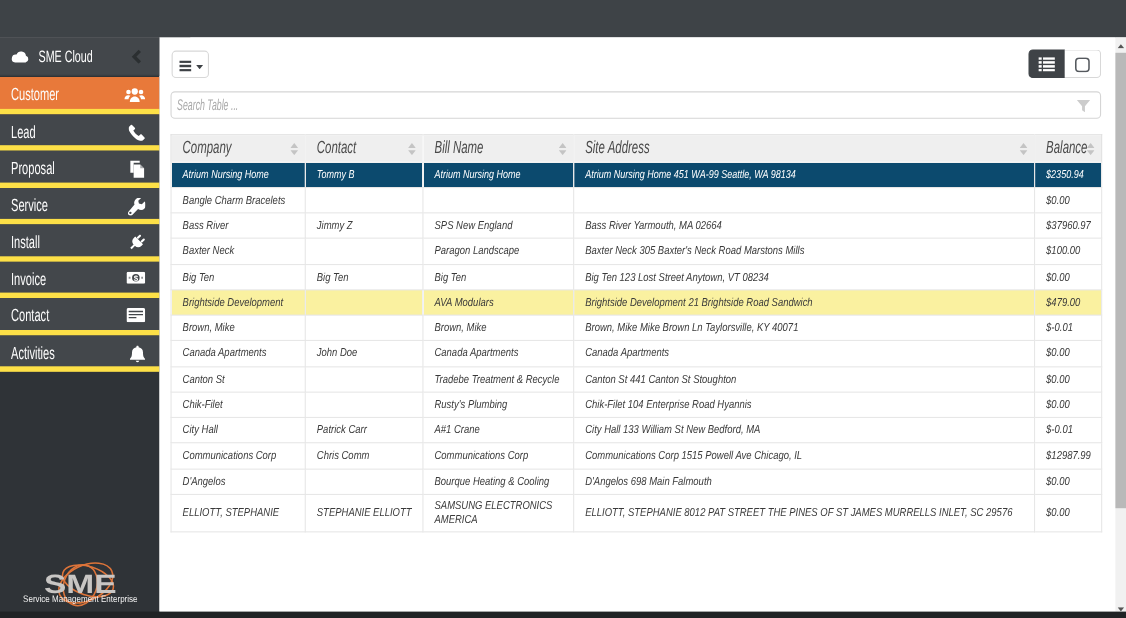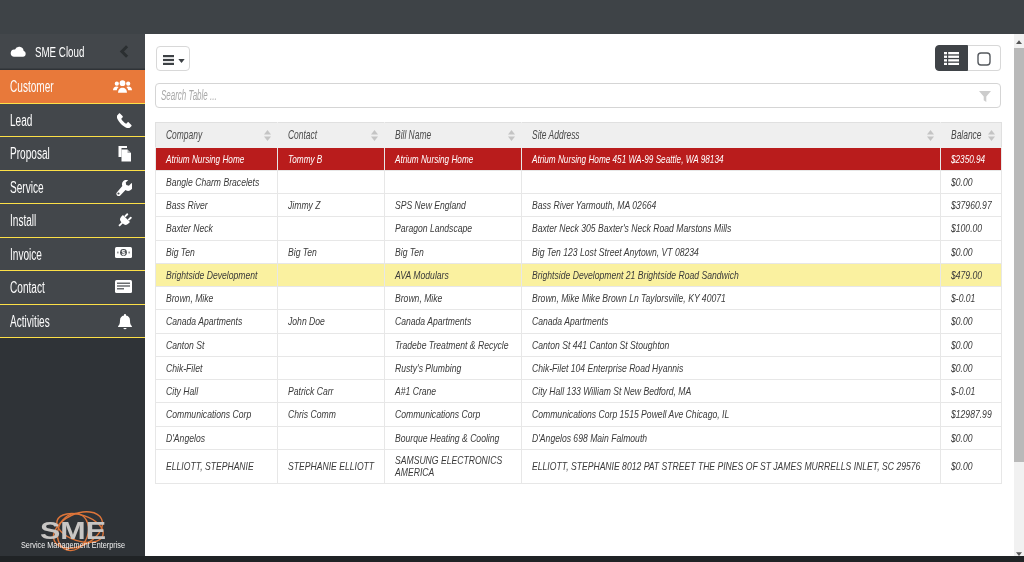--- a/index.html
+++ b/index.html
@@ -9,21 +9,21 @@
 .cond { display:inline-block; transform:scaleX(0.65); transform-origin:0 50%; white-space:nowrap; }
 
 
 #topbar { position:absolute; left:0; top:0; width:1024px; height:34px; background:#3e4347; color:#c9cbcc; }
 #topbar svg { vertical-align:middle; }
 .tb-item { position:absolute; top:0; height:34px; line-height:34px; font-size:18px;margin-top:36px; }
 
 
 #sidebar { position:absolute; left:0; top:34px; width:145px; height:523px; background:#2f3337; }
 #smecloud { position:absolute; left:0; top:0; width:173px; height:35px; background:#43474b; color:#fff; line-height:35px; border-bottom:1px solid #393d41;}
-.mi { position:relative; display:block; width:145px; height:33.5px; background:#43474b; border-bottom:1px solid #fde047; color:#fdfdfd; font-size:15px; line-height:33px; }
+.mi { position:relative; display:block; width:145px; height:33.5px; background:#43474b; border-bottom:5px solid #fde047; color:#fdfdfd; font-size:15px; line-height:33px; }
 .mi.active { background:#e8793a; }
 .mi .lbl { position:absolute; left:10px; top:0; font-size:16px; transform:scaleX(0.63); }
 .mi svg { position:absolute; right:13px; top:9px; }
 
 
 #logo { position:absolute; left:0; top:424px; width:119px; } #logo svg{display:block;}
 
 
 #bstrip { position:absolute; left:0; top:556px; width:1024px; height:6px; background:#202325; }
 
@@ -31,23 +31,23 @@
 #content { position:absolute; left:145px; top:34px; width:869px; height:522px; background:#fff;font-style:italic; }
 .btn { position:absolute; border:1px solid #d8d8d8; border-radius:4px; background:#fff; }
 #btnmenu { left:11px; top:12px; width:34px; height:25px; }
 #btngrp-dark { left:790px; top:11px; width:33px; height:26px; background:#3f4347; border:1px solid #3f4347; border-radius:4px 0 0 4px; }
 #btngrp-light { left:823px; top:11px; width:33px; height:26px; border-radius:0 4px 4px 0; border-left:none; }
 #search { position:absolute; left:10px; top:49px; width:846px; height:25px; border:1px solid #d5d5d5; border-radius:4px; background:#fff; color:#a9a9a9; font-size:14px; line-height:23px; }
 
 
 #tbl { position:absolute; left:10px; top:88px; width:846px; border-collapse:collapse; table-layout:fixed; font-size:10.5px; color:#3a3a3a; }
 #tbl td, #tbl th { border:1px solid #e7e7e7; padding:0 0 0 10px; overflow:hidden; white-space:nowrap; height:23.25px; vertical-align:middle; text-align:left; font-weight:normal; }
-#tbl th { letter-spacing:0; background:#efefef; color:#4a4a4a; font-size:13px; height:24.5px; border-color:#efefef; border-top-color:#e0e0e0; position:relative; }
+#tbl th { letter-spacing:0; background:#efefef; color:#4a4a4a; font-size:16px; height:24.5px; border-color:#efefef; border-top-color:#e0e0e0; position:relative; }
 #tbl th:first-child { border-left-color:#e0e0e0; } #tbl th:last-child { border-right-color:#e0e0e0; }
-tr.sel td { background:#b91c1c; color:#fff; font-weight:bold; border-color:#f5f5f5;margin-left:28px; }
+tr.sel td { background:#0c4a6e; color:#fff; font-weight:bold; border-color:#f5f5f5;margin-left:28px; }
 tr.yel td { background:#faf1a0; }
 .sort { position:absolute; right:6px; top:7px; }
 .c { display:inline-block; transform:scaleX(0.82); transform-origin:0 50%; white-space:nowrap; }
 </style>
 </head>
 <body>
 
 <div id="topbar">
   <span class="tb-item" style="left:10px;">
     <svg width="13" height="13" viewBox="0 0 13 13" fill="#fff">

